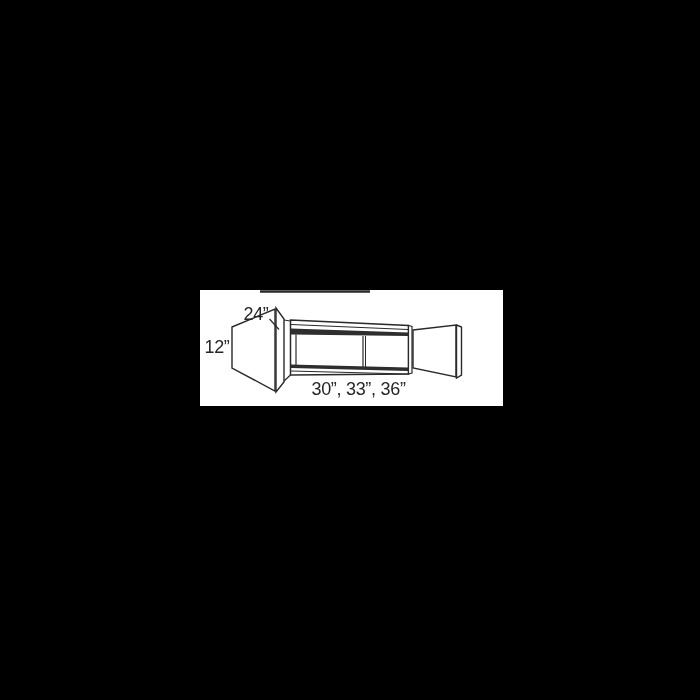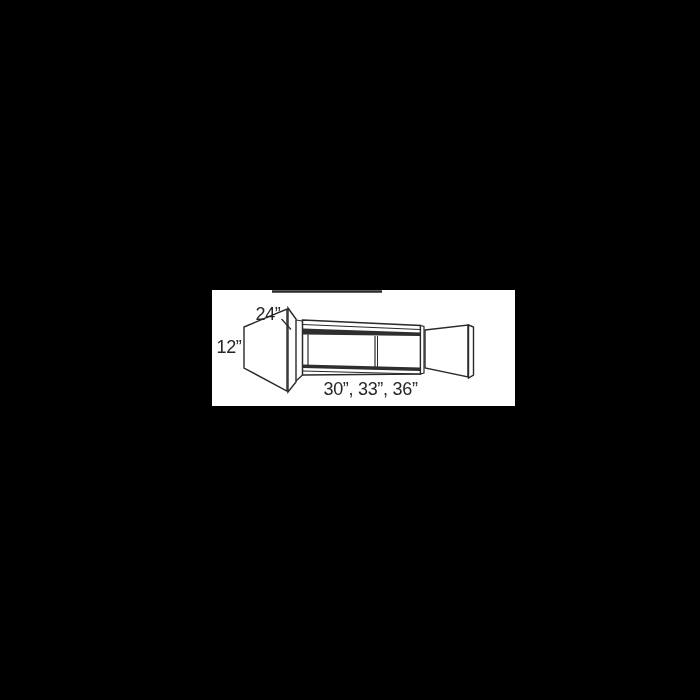--- a/index.html
+++ b/index.html
@@ -17,21 +17,20 @@
     height: 700px;
     background: #000000;
   }
   .panel {
     position: absolute;
     left: 200px;
     top: 290px;
     width: 303px;
     height: 116px;
     background: #ffffff;
-    margin-left: 12px;
   }
   .panel svg {
     display: block;
     width: 303px;
     height: 116px;
   }
   .dim-label {
     font-family: "Liberation Sans", sans-serif;
     font-size: 18px;
     fill: #262626;

